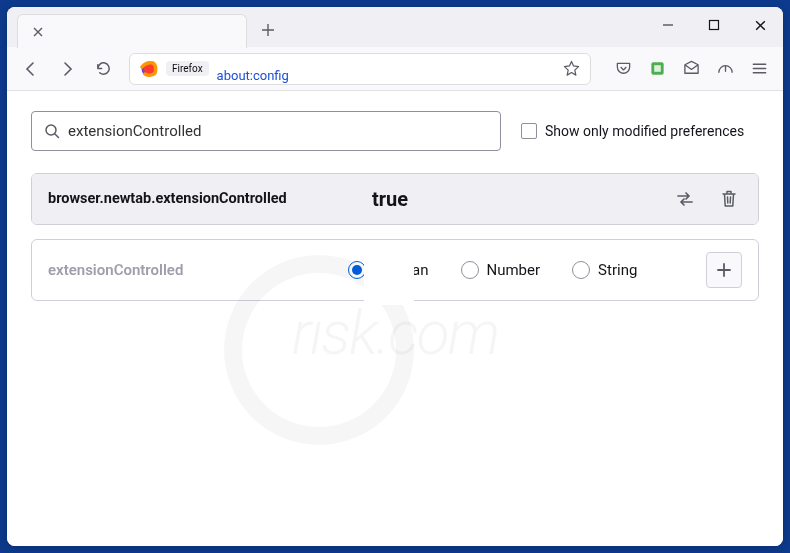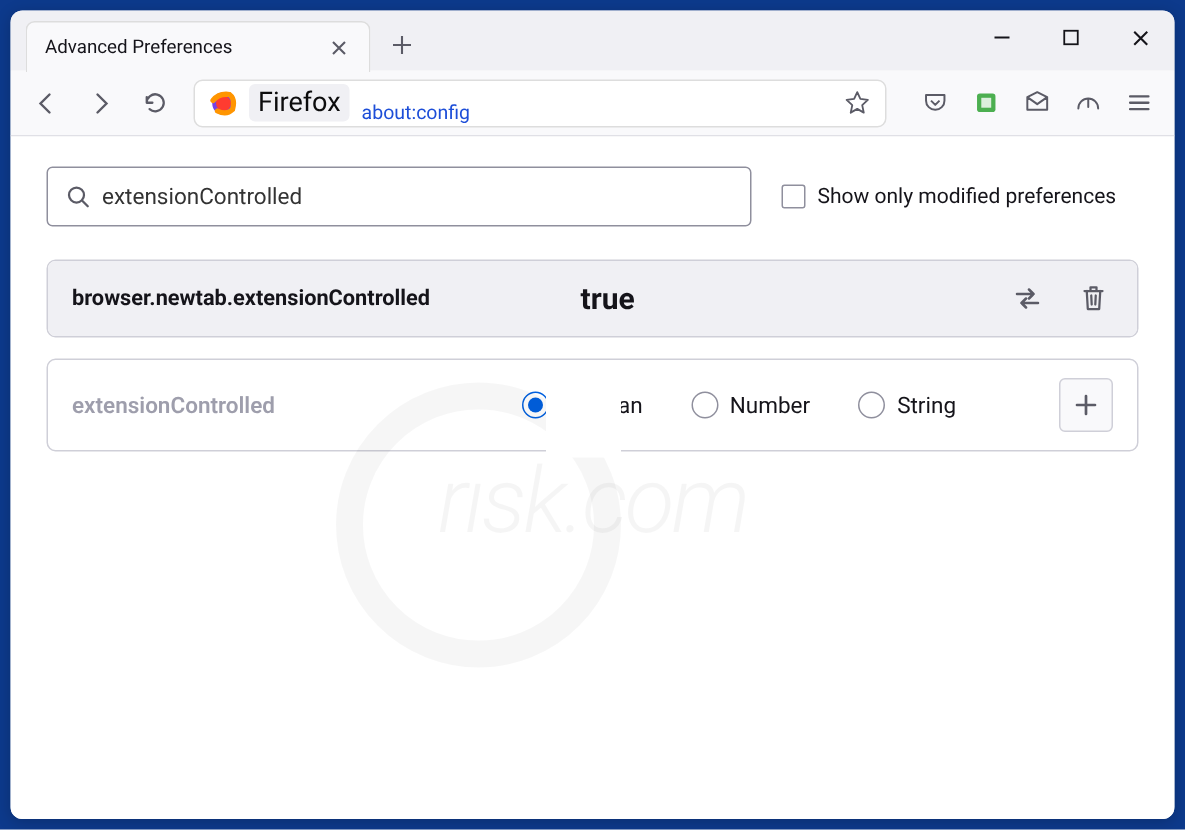--- a/index.html
+++ b/index.html
@@ -10,36 +10,36 @@
     .tab { background: #f9f9fb; border-top-left-radius: 6px; border-top-right-radius: 6px; height: 34px; min-width: 230px; display: flex; align-items: center; padding: 0 12px; border: 1px solid #ddd; border-bottom: none; margin-bottom: -1px; }
     .tab-title { flex: 1; font-size: 12.5px; color: #15141a; }
     .tab-close { width: 16px; height: 16px; display: flex; align-items: center; justify-content: center; cursor: pointer; }
     .new-tab { width: 30px; height: 30px; display: flex; align-items: center; justify-content: center; margin-left: 6px; margin-bottom: 2px; }
     .window-controls { position: absolute; right: 0; top: 0; display: flex; }
     .win-btn { width: 46px; height: 36px; display: flex; align-items: center; justify-content: center; cursor: pointer; }
     
     .navbar { background: #f9f9fb; height: 44px; display: flex; align-items: center; padding: 0 8px; gap: 4px; border-bottom: 1px solid #e0e0e6; }
     .nav-btn { width: 32px; height: 32px; display: flex; align-items: center; justify-content: center; border-radius: 4px; cursor: pointer; color: #5b5b66; }
     .urlbar { flex: 1; background: #fff; border: 1px solid #ddd; border-radius: 6px; height: 32px; display: flex; align-items: center; padding: 0 10px; gap: 8px; margin: 0 6px; }
-    .firefox-label { font-size: 18px; color: #0c0c0d; padding: 2px 6px; background: #f0f0f4; border-radius: 4px; }
+    .firefox-label { font-size: 10px; color: #0c0c0d; padding: 2px 6px; background: #f0f0f4; border-radius: 4px; }
     .url-text { font-size: 13px; color: #1d4ed8; flex: 1; margin-top: 14px; }
     .star { color: #5b5b66; }
     .toolbar-icons { display: flex; gap: 2px; margin-left: 6px; }
     .toolbar-icon { width: 32px; height: 32px; display: flex; align-items: center; justify-content: center; border-radius: 4px; cursor: pointer; }
     
     .content { flex: 1; padding: 20px 24px; background: #fff; position: relative; }
     
     .search-row { display: flex; align-items: center; gap: 20px; margin-bottom: 22px; }
     .search-box { flex: 0 0 470px; height: 40px; border: 1px solid #8f8f9d; border-radius: 4px; display: flex; align-items: center; padding: 0 12px; gap: 8px; }
     .search-input { border: none; outline: none; font-size: 15px; flex: 1; color: #333; }
     .filter-check { display: flex; align-items: center; gap: 8px; font-size: 14px; color: #15141a; }
     .checkbox { width: 16px; height: 16px; border: 1px solid #8f8f9d; border-radius: 2px; }
     
     .prefs-table { border: 1px solid #cfcfd8; border-radius: 6px; overflow: hidden; }
-    .pref-row { display: flex; align-items: center; padding: 12px 16px; background: #f0f0f4; min-height: 46px; gap: 15px; }
+    .pref-row { display: flex; align-items: center; padding: 12px 16px; background: #f0f0f4; min-height: 46px; }
     .pref-row + .pref-row { border-top: 1px solid #e0e0e6; }
     .pref-name { flex: 0 0 320px; font-size: 14.5px; font-weight: 700; color: #15141a; word-break: break-all; line-height: 1.35; }
     .pref-value { flex: 1; font-size: 20px; font-weight: 700; color: #15141a; padding-left: 4px; }
     .pref-actions { display: flex; gap: 18px; align-items: center; }
     .action-btn { width: 26px; height: 26px; display: flex; align-items: center; justify-content: center; cursor: pointer; color: #5b5b66; }
     
     .add-row { border: 1px solid #cfcfd8; border-radius: 6px; margin-top: 14px; display: flex; align-items: center; padding: 12px 16px; background: #fff; }
     .add-name { flex: 0 0 300px; font-size: 15px; font-weight: 600; color: #9e9eac; }
     .radio-group { display: flex; gap: 32px; flex: 1; }
     .radio-option { display: flex; align-items: center; gap: 8px; font-size: 15px; color: #15141a; cursor: pointer; }
@@ -54,21 +54,20 @@
     
     svg { display: block; }
   </style>
 </head>
 <body>
 
 <div class="window">
 
   <div class="titlebar">
     <div class="tab">
-      <span class="tab-title">Advanced Preferences</span>
       <span class="tab-close">
         <svg width="12" height="12" viewBox="0 0 12 12">
             <path d="M2 2 L10 10 M10 2 L2 10" stroke="#5b5b66" stroke-width="1.4" fill="none"></path>
           </svg>
       </span>
     </div>
     <div class="new-tab">
       <svg width="14" height="14" viewBox="0 0 14 14">
           <path d="M7 1 L7 13 M1 7 L13 7" stroke="#5b5b66" stroke-width="1.4"></path>
         </svg>

